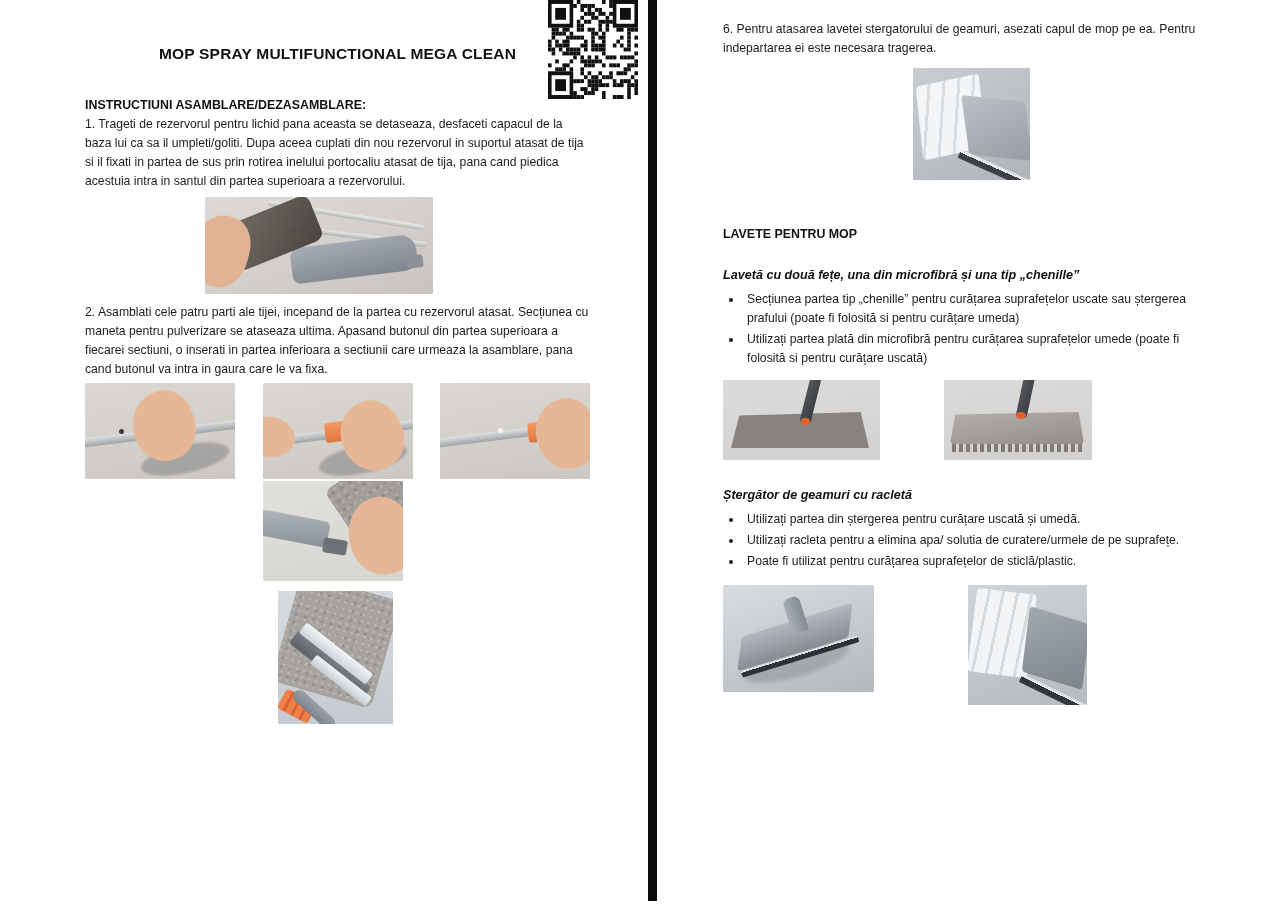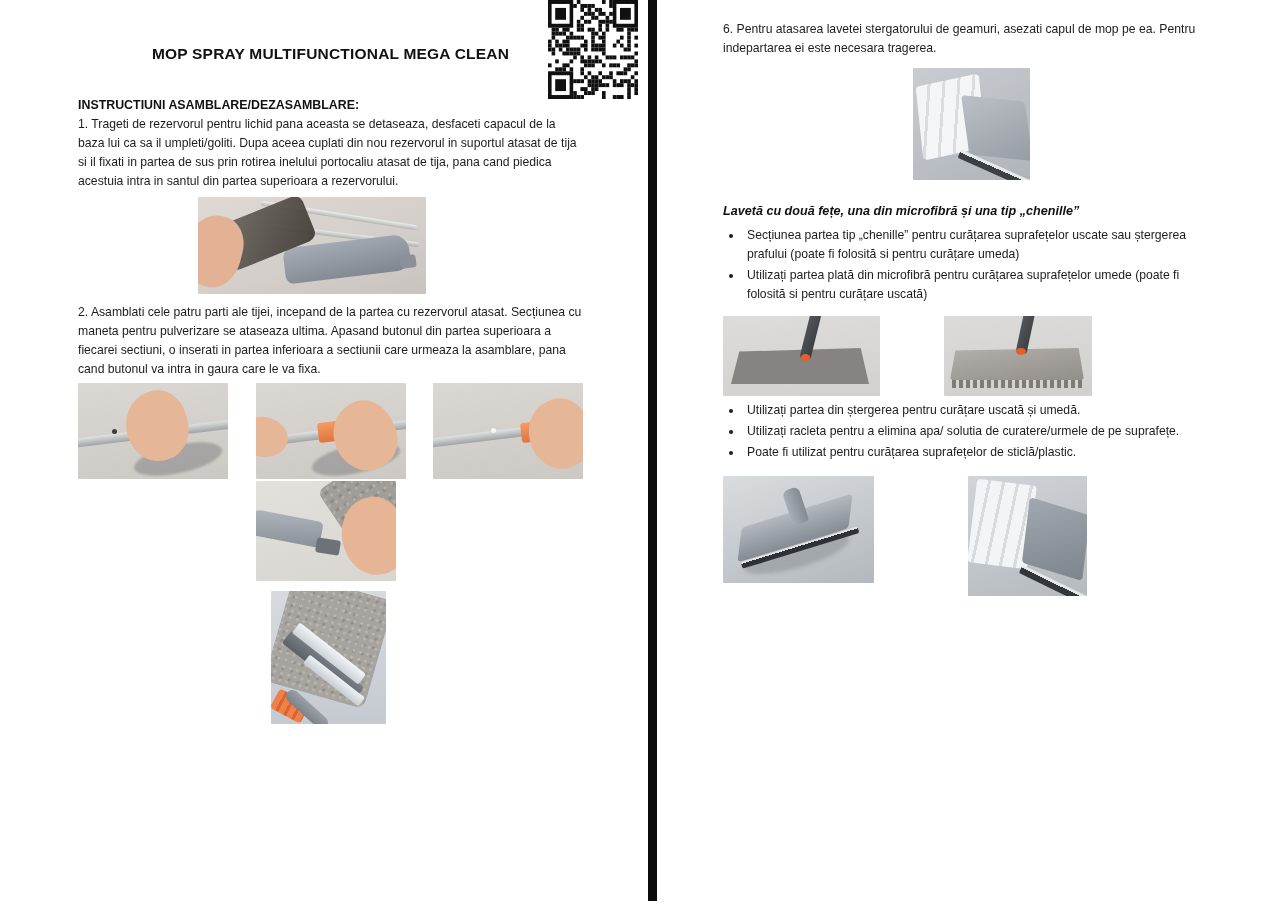--- a/index.html
+++ b/index.html
@@ -6,21 +6,21 @@
   body{width:1280px;height:906px;position:relative;overflow:hidden;
        font-family:"Liberation Sans",sans-serif;color:#1c1c1c;}
   .page{position:absolute;inset:0;background:#fff;}
 
   .divider{position:absolute;left:648px;top:0;width:9px;height:901px;background:#0b0b0b;}
 
   .qr-wrap{position:absolute;left:548px;top:0;width:90px;height:100px;background:#fff;}
   .qr-wrap svg{display:block;width:90px;height:99px;}
 
   .col{position:absolute;top:0;font-size:12.2px;line-height:19px;}
-  .col-left{left:78px;width:505px;}
+  .col-left{left:85px;width:505px;}
   .col-right{left:723px;width:497px;}
 
   .doc-title{margin:44px 0 0 0;text-align:center;font-size:15.5px;font-weight:bold;
              letter-spacing:.2px;color:#111;}
   .sec-head{margin:33px 0 0 0;font-weight:bold;font-size:12.4px;color:#111;}
   .sec-head2{margin:45px 0 0 0;font-weight:bold;font-size:12.4px;color:#111;}
   .step{margin:0;}
   .step.mt{margin-top:9px;}
   .sub-head{margin:22px 0 0 0;font-weight:bold;font-style:italic;font-size:12.6px;color:#111;}
   ul.bullets{margin:5px 0 0 6px;padding-left:14px;}
@@ -445,20 +445,21 @@
   <div class="col col-right">
 
     <p class="step" style="margin-top:20px;">6. Pentru atasarea lavetei stergatorului de geamuri, asezati capul de mop pe ea. Pentru indepartarea ei este necesara tragerea.</p>
 
     <div class="photo ph-sq-cloth">
       <div class="cloth"></div>
       <div class="plate"></div>
       <div class="blade"></div>
     </div>
 
+    <h2 class="sec-head2">LAVETE PENTRU MOP</h2>
 
     <h3 class="sub-head">Lavetă cu două fețe, una din microfibră și una tip „chenille”</h3>
     <ul class="bullets">
       <li>Secțiunea partea tip „chenille” pentru curățarea suprafețelor uscate sau ștergerea prafului (poate fi folosită si pentru curățare umeda)</li>
       <li>Utilizați partea plată din microfibră pentru curățarea suprafețelor umede (poate fi folosită si pentru curățare uscată)</li>
     </ul>
 
     <div class="photo-row-r">
       <div class="photo ph-chen">
         <div class="pad"></div>
@@ -466,20 +467,21 @@
         <div class="dot"></div>
       </div>
       <div class="photo ph-chen2">
         <div class="fringe"></div>
         <div class="pad"></div>
         <div class="handle"></div>
         <div class="dot"></div>
       </div>
     </div>
 
+    <h3 class="sub-head" style="margin-top:26px;">Ștergător de geamuri cu racletă</h3>
     <ul class="bullets">
       <li>Utilizați partea din ștergerea pentru curățare uscată și umedă.</li>
       <li>Utilizați racleta pentru a elimina apa/ solutia de curatere/urmele de pe suprafețe.</li>
       <li>Poate fi utilizat pentru curățarea suprafețelor de sticlă/plastic.</li>
     </ul>
 
     <div class="photo-row-r2">
       <div class="photo ph-sq">
         <div class="shadow"></div>
         <div class="plate"></div>

